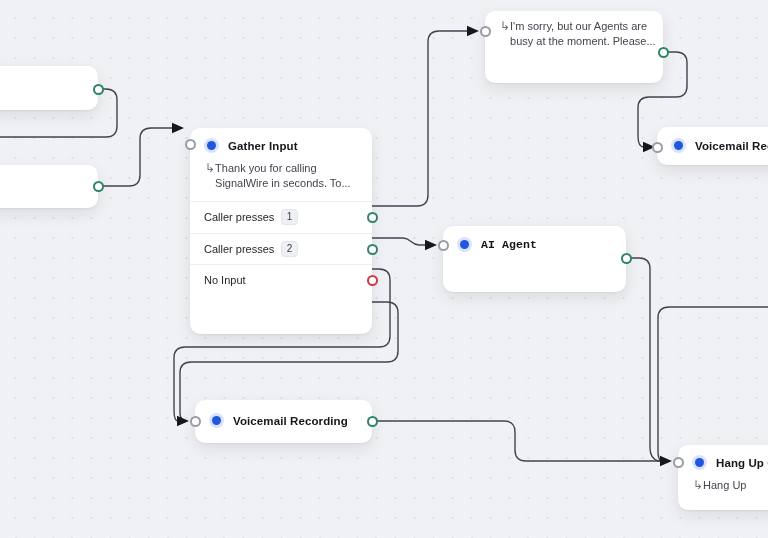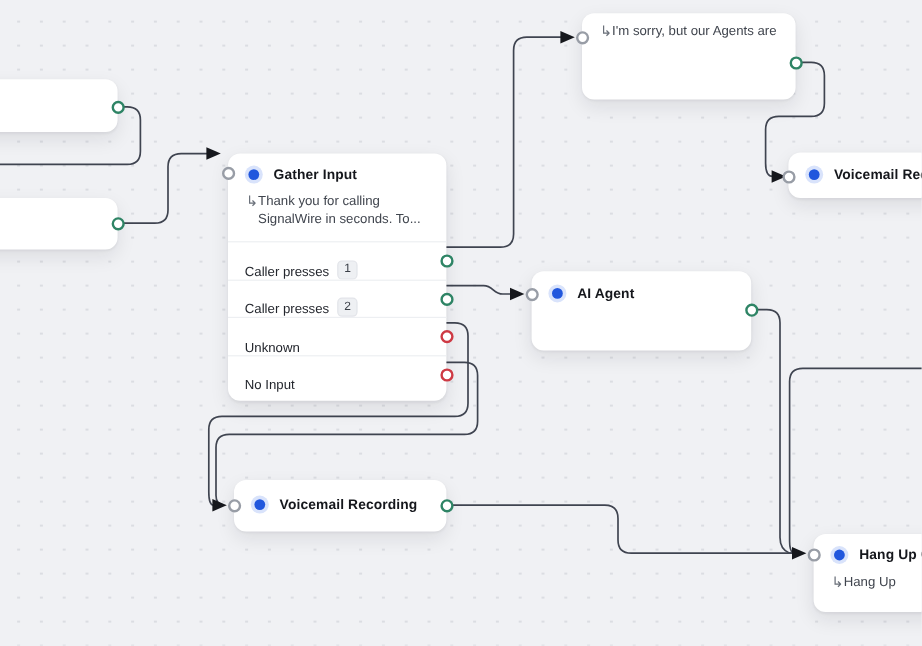--- a/index.html
+++ b/index.html
@@ -31,21 +31,21 @@
   }
   .subtitle {
     display:flex; gap:0; padding:8px 14px 0 15px;
     font-size:11px; color:#40454e; line-height:15px;
   }
   .reply-icon { color:#6a707a; font-size:12px; line-height:15px; flex:0 0 auto; }
   .reply-icon::before { content:"\21B3"; }
   .sub-lines { white-space:nowrap; }
   .rows { margin-top:10px; }
   .row {
-    height:31.5px; display:flex; align-items:flex-end; padding:0 14px;
+    height:31.5px; display:flex; align-items:center; padding:0 14px;
     border-top:1px solid #edeff2; font-size:11px; color:#23262d; position:relative;
     white-space:nowrap;
   }
   .badge {
     margin-left:7px; background:#eef0f3; border:1px solid #e2e4e9; border-radius:4px;
     font-size:10px; line-height:14px; padding:0 4.5px; color:#3a3f47;
   }
   .port {
     position:absolute; width:11px; height:11px; border-radius:50%;
     background:#fff; z-index:2;
@@ -111,53 +111,50 @@
       <span>Caller presses</span>
       <span class="badge">1</span>
       <span class="port green out-port"></span>
     </div>
     <div class="row">
       <span>Caller presses</span>
       <span class="badge">2</span>
       <span class="port green out-port"></span>
     </div>
     <div class="row">
-      <span>Unknown</span>
-      <span class="port red out-port"></span>
-    </div>
-    <div class="row">
       <span>No Input</span>
       <span class="port red out-port"></span>
     </div>
   </div>
 </div>
 
 <div class="node" style="left:485px; top:11px; width:178px; height:72px;">
   <span class="port gray in-port" style="top:14.5px;"></span>
   <span class="port green out-port" style="top:35.5px;"></span>
   <div class="subtitle">
     <span class="reply-icon"></span>
     <span class="sub-lines">
       <span>I'm sorry, but our Agents are</span><br>
+      <span>busy at the moment. Please...</span>
     </span>
   </div>
 </div>
 
 <div class="node" style="left:657px; top:127px; width:178px; height:38px;">
   <span class="port gray in-port" style="top:14.5px;"></span>
   <div class="hdr" style="padding-top:11px;">
     <span class="type-icon"></span>
     <span class="title">Voicemail Recording</span>
   </div>
 </div>
 
 <div class="node" style="left:443px; top:226px; width:183px; height:66px;">
   <span class="port gray in-port" style="top:13.5px;"></span>
   <span class="port green out-port" style="top:26.5px;"></span>
-  <div class="hdr" style="padding-top:11px;">
+  <div class="hdr" style="padding-top:11px;font-family:Liberation Mono, monospace;">
     <span class="type-icon"></span>
     <span class="title">AI Agent</span>
   </div>
 </div>
 
 <div class="node" style="left:195px; top:400px; width:177px; height:43px;">
   <span class="port gray in-port" style="top:15.5px;"></span>
   <span class="port green out-port" style="top:15.5px;"></span>
   <div class="hdr" style="padding-top:13px;">
     <span class="type-icon"></span>

